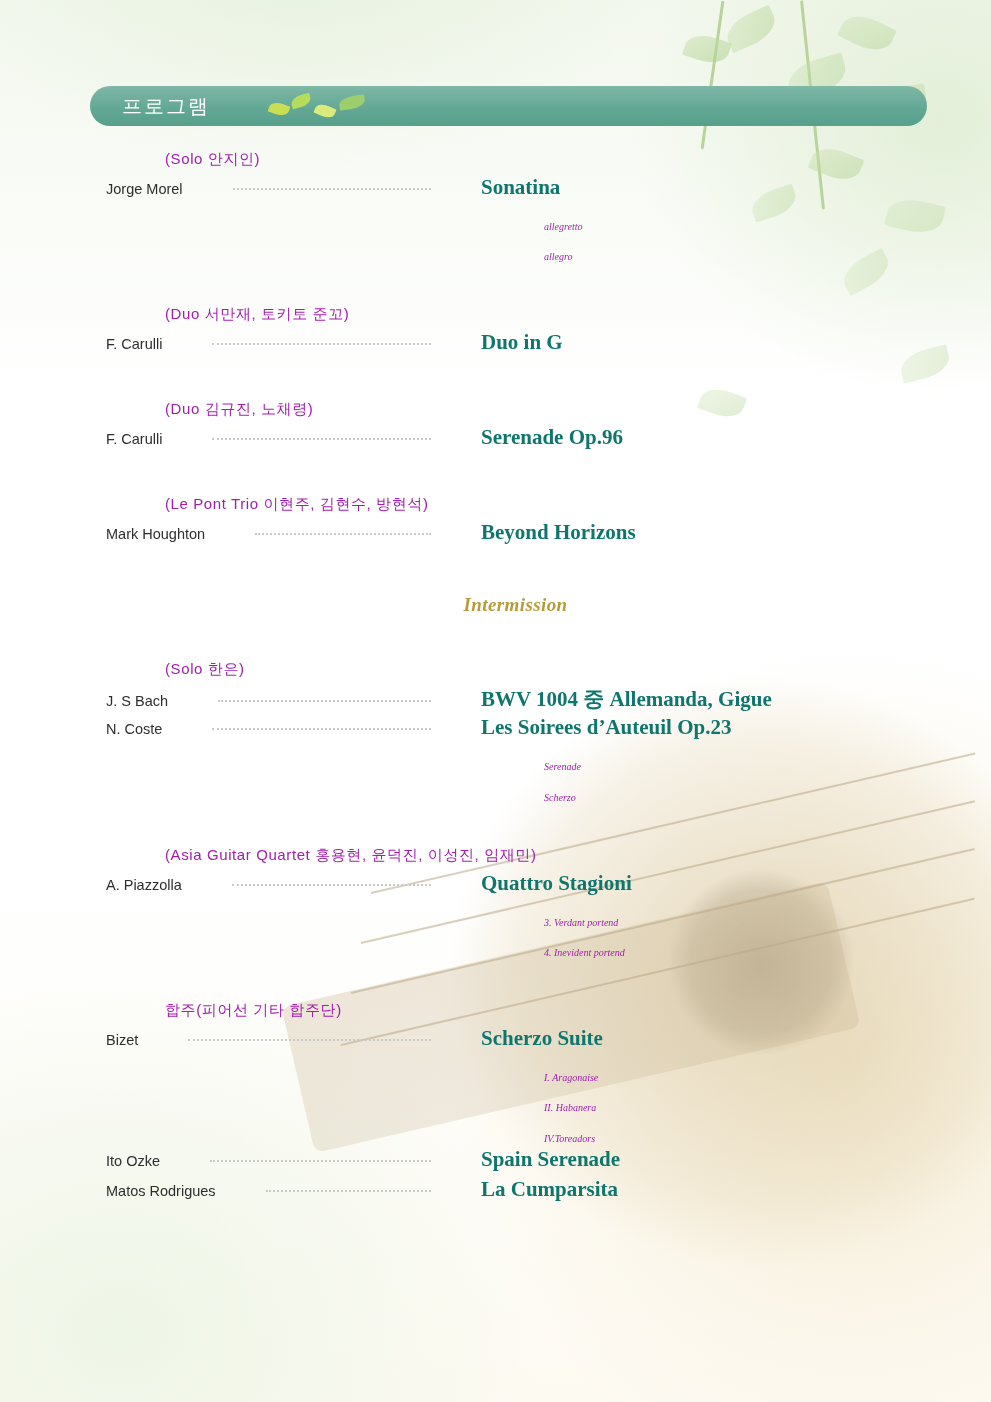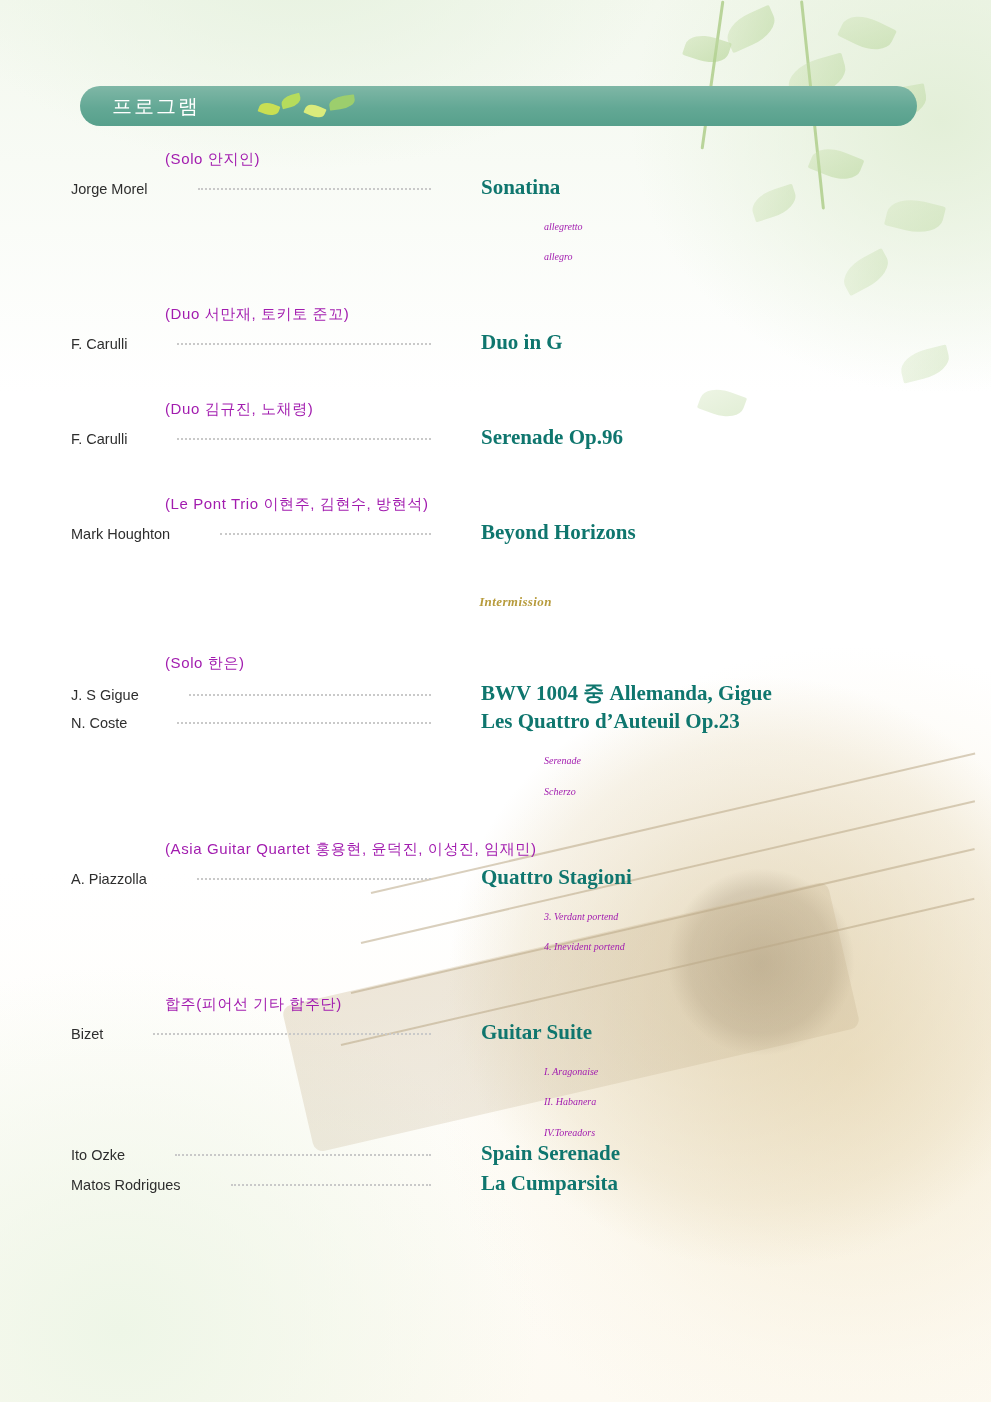--- a/index.html
+++ b/index.html
@@ -77,21 +77,21 @@
   }
   .stem {
     position: absolute;
     background: #b9d49a;
     border-radius: 2px;
   }
 
   
   .title-bar {
     position: absolute;
-    left: 80px;
+    left: 90px;
     top: 86px;
     width: 837px;
     height: 40px;
     background: linear-gradient(180deg, #7fb7a6 0%, #63a895 55%, #57a08c 100%);
     border-radius: 20px;
     display: flex;
     align-items: center;
     gap: 41px;
   }
   .title-bar .title-text {
@@ -131,21 +131,21 @@
     padding: 0 0 0 0;
   }
   .group-label {
     margin: 0 0 6px 165px;
     font-size: 15px;
     color: #a21caf;
     letter-spacing: 0.6px;
   }
   .entry {
     position: relative;
-    margin-left: 71px;
+    margin-left: 106px;
     margin-right: 70px;
     display: flex;
     align-items: baseline;
     min-height: 30px;
     gap: 44px;
   }
   .composer {
     font-size: 14.5px;
     color: #2e2e2e;
     white-space: nowrap;
@@ -182,21 +182,21 @@
     margin-top: 13px;
   }
   .spacer-md { height: 40px; }
 
   .intermission {
     text-align: center;
     margin: 44px 0 44px 40px;
     font-family: "Liberation Serif", serif;
     font-style: italic;
     font-weight: bold;
-    font-size: 13px;
+    font-size: 19px;
     color: #b79b3c;
     letter-spacing: 0.4px;
   }
 </style>
 </head>
 <body>
 
 <div class="bg-layer">
   <div class="bg-green-wash"></div>
 
@@ -274,28 +274,28 @@
       <div class="entry">
         <span class="composer">Mark Houghton</span>
         <span class="dots"></span>
         <span class="work">Beyond Horizons</span>
       </div>
     </div>
     <div class="intermission">Intermission</div>
     <div class="group">
       <div class="group-label">(Solo 한은)</div>
       <div class="entry">
-        <span class="composer">J. S Gigue</span>
+        <span class="composer">J. S Bach</span>
         <span class="dots"></span>
         <span class="work">BWV 1004 중 Allemanda, Gigue</span>
       </div>
       <div class="entry">
         <span class="composer">N. Coste</span>
         <span class="dots"></span>
-        <span class="work">Les Quattro d’Auteuil Op.23</span>
+        <span class="work">Les Soirees d’Auteuil Op.23</span>
       </div>
       <div class="movements">
         <div class="movement">Serenade</div>
         <div class="movement">Scherzo</div>
       </div>
     </div>
     <div class="spacer-md"></div>
     <div class="group">
       <div class="group-label">(Asia Guitar Quartet 홍용현, 윤덕진, 이성진, 임재민)</div>
       <div class="entry">
@@ -307,21 +307,21 @@
         <div class="movement">3. Verdant portend</div>
         <div class="movement">4. Inevident portend</div>
       </div>
     </div>
     <div class="spacer-md"></div>
     <div class="group">
       <div class="group-label">합주(피어선 기타 합주단)</div>
       <div class="entry">
         <span class="composer">Bizet</span>
         <span class="dots"></span>
-        <span class="work">Guitar Suite</span>
+        <span class="work">Scherzo Suite</span>
       </div>
       <div class="movements">
         <div class="movement">I. Aragonaise</div>
         <div class="movement">II. Habanera</div>
         <div class="movement">IV.Toreadors</div>
       </div>
       <div class="entry">
         <span class="composer">Ito Ozke</span>
         <span class="dots"></span>
         <span class="work">Spain Serenade</span>

